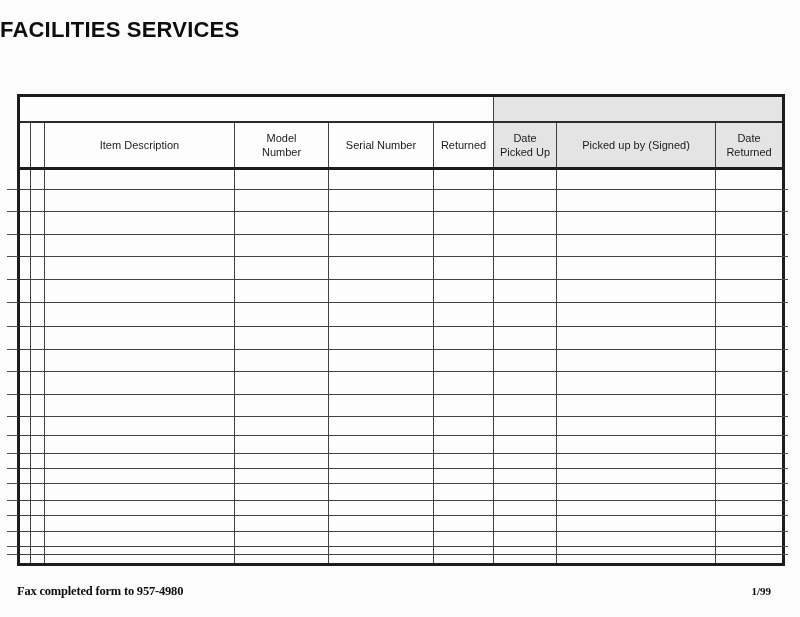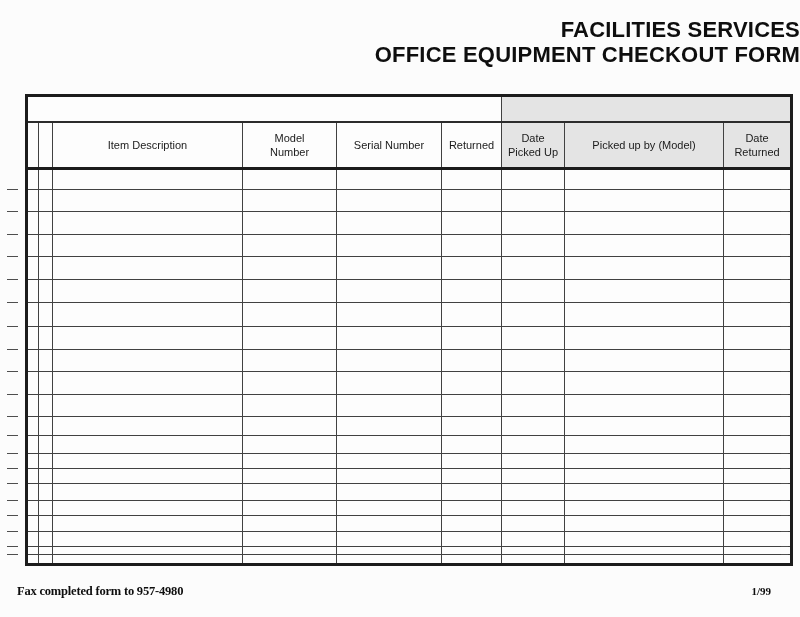--- a/index.html
+++ b/index.html
@@ -9,36 +9,35 @@
     height: 617px;
     background: #fcfcfc;
     font-family: "Liberation Sans", sans-serif;
     overflow: hidden;
   }
   .title-block {
     position: absolute;
     top: 17px;
     left: 0;
     width: 100%;
-    text-align: right;
+    text-align: left;
     font-weight: bold;
     font-size: 22px;
     line-height: 25px;
     color: #0e0e0e;
     letter-spacing: 0.2px;
   }
   table.form {
     position: absolute;
     left: 17px;
     top: 94px;
     width: 765px;
     border-collapse: collapse;
     table-layout: fixed;
     border: 3px solid #1c1c1c;
-    margin-left: 8px;
   }
   table.form td, table.form th {
     border: 1px solid #414141;
     padding: 0;
     overflow: hidden;
   }
   tr.band-row { height: 26px; }
   tr.band-row td { border-bottom: 2px solid #2c2c2c; background: #fdfdfd; }
   tr.band-row td.shaded { background: var(--shade, #e4e4e4); }
   tr.header-row { height: 47px; }
@@ -75,21 +74,20 @@
   .footer .fax-note { font-size: 12.5px; letter-spacing: -0.2px; }
   .footer .revision { font-size: 11px; padding-right: 11px; }
 </style>
 </head>
 <body>
 
 <div class="page">
 
   <div class="title-block">
     <div>FACILITIES SERVICES</div>
-    <div>OFFICE EQUIPMENT CHECKOUT FORM</div>
   </div>
 
   <table class="form">
     <colgroup>
       <col style="width:12px">
         <col style="width:14px">
         <col style="width:190px">
       <col style="width:94px">
         <col style="width:105px">
         <col style="width:60px">
@@ -105,21 +103,21 @@
       <tr class="header-row">
           <th></th>
           <th></th>
           <th>Item Description</th>
           <th>Model
 Number</th>
           <th>Serial Number</th>
           <th>Returned</th>
           <th class="shaded">Date
 Picked Up</th>
-          <th class="shaded">Picked up by (Model)</th>
+          <th class="shaded">Picked up by (Signed)</th>
           <th class="shaded">Date
 Returned</th>
         </tr>
     </thead>
     <tbody>
         <tr style="height: 21px;">
           <td></td>
           <td></td>
           <td></td>
           <td></td>

